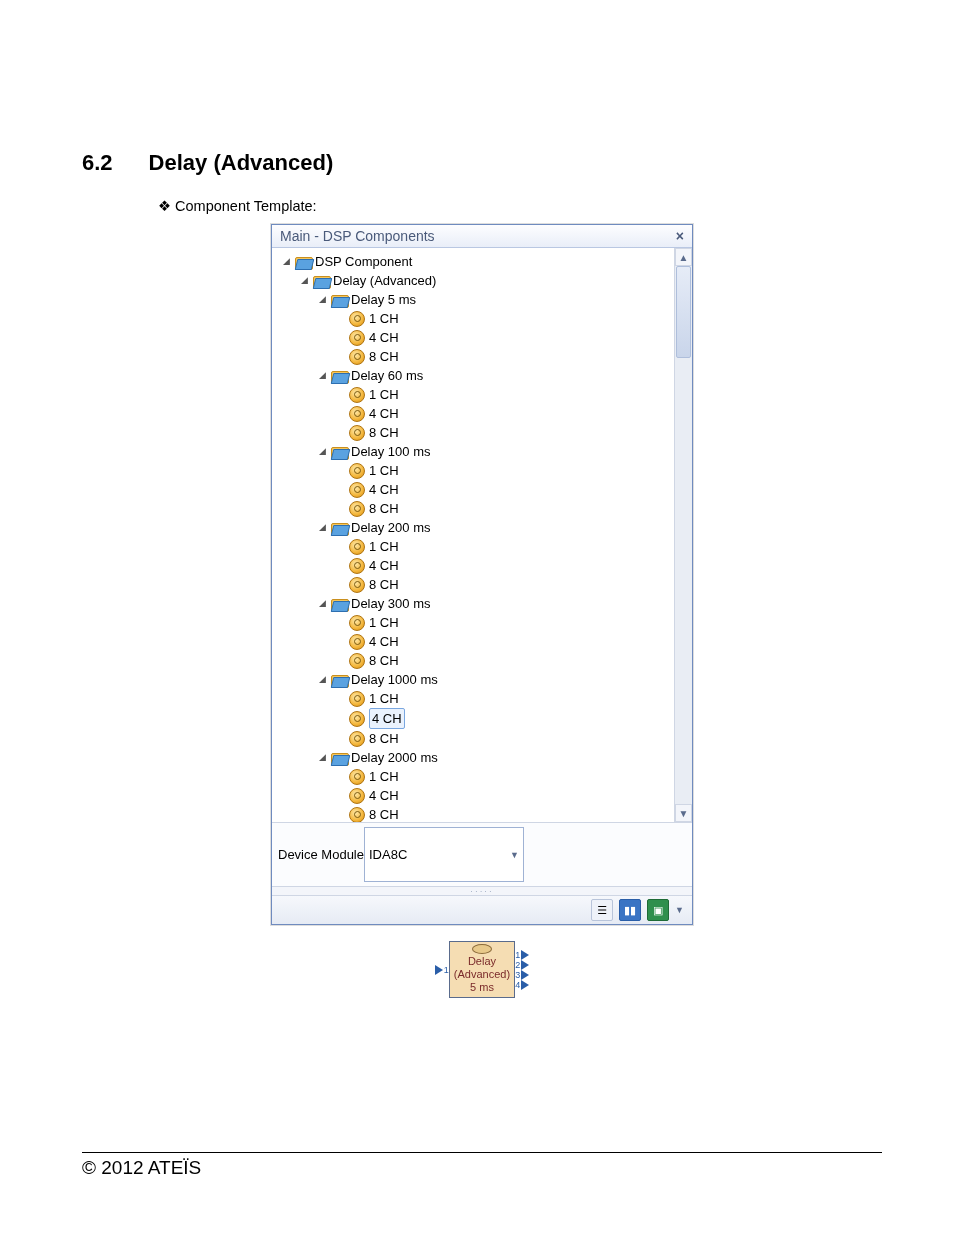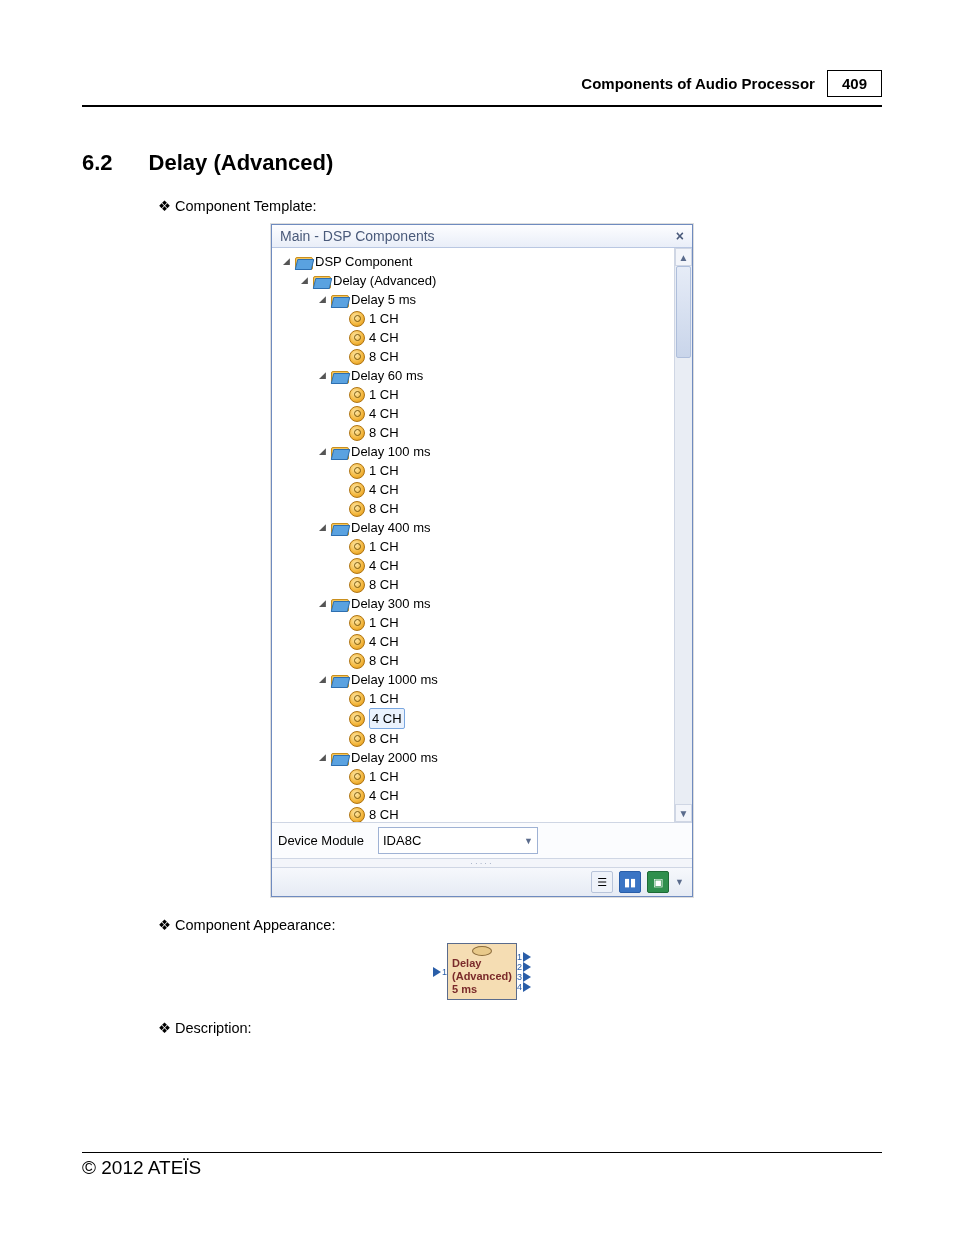--- a/index.html
+++ b/index.html
@@ -27,52 +27,45 @@
   .sb-thumb{position:absolute;left:1px;right:1px;top:18px;height:90px;background:linear-gradient(#e6ecf7,#c9d5ea);border:1px solid #aebedb;border-radius:2px}
   .row{display:flex;align-items:center;gap:4px;white-space:nowrap}
   .ind{display:inline-block}
   .tw{width:9px;height:9px;display:inline-flex;align-items:center;justify-content:center;font-size:9px;color:#555}
   .ic-folder{width:16px;height:13px;display:inline-block;position:relative}
   .ic-folder::before{content:"";position:absolute;left:0;top:2px;width:16px;height:11px;background:#f6c65b;border:1px solid #c98f1e;border-radius:2px}
   .ic-folder::after{content:"";position:absolute;left:1px;top:4px;width:15px;height:9px;background:#5aa2e0;border:1px solid #2d6fb0;border-radius:1px;transform:skewX(-14deg)}
   .ic-leaf{width:14px;height:14px;border-radius:50%;background:radial-gradient(circle at 40% 35%,#ffe9a8,#f3b53a 60%,#d18c12);border:1px solid #b07410;display:inline-flex;align-items:center;justify-content:center}
   .ic-leaf::after{content:"";width:5px;height:5px;border:1px solid #7a5a10;border-radius:50%}
   .sel{border:1px solid #7aa7e0;background:#eaf2fd;padding:0 2px;border-radius:2px}
-  .dev-row{display:flex;align-items:center;gap:14px;border-top:1px solid #cfd6e4;padding:4px 6px;font-size:13px;background:#fbfcfe}
-  .combo{flex:0 0 150px;border:1px solid #9fb2d4;background:#fff;padding:5px 4px;display:flex;justify-content:space-between;align-items:center;font-size:13px}
+  .dev-row{display:flex;align-items:center;gap:0;border-top:1px solid #cfd6e4;padding:4px 6px;font-size:13px;background:#fbfcfe}
+  .combo{flex:0 0 150px;border:1px solid #9fb2d4;background:#fff;padding:19px 4px;display:flex;justify-content:space-between;align-items:center;font-size:13px}
   .combo .arrow{font-size:9px;color:#5a6b8c}
   .grip{height:8px;border-top:1px solid #cfd6e4;display:flex;align-items:center;justify-content:center;background:#f3f5fa;font-size:8px;color:#9aa7bf;letter-spacing:2px}
   .statusbar{height:28px;border-top:1px solid #cfd6e4;background:linear-gradient(#f6f8fc,#e6ebf4);display:flex;align-items:center;justify-content:flex-end;gap:6px;padding:0 8px}
   .sb-ico{width:20px;height:20px;border:1px solid #b8c4da;background:#eef2f9;display:flex;align-items:center;justify-content:center;font-size:11px;border-radius:2px}
   .sb-ico.b{background:#3a74c4;color:#fff;border-color:#2a5ea8}
   .sb-ico.g{background:#2f8f4d;color:#fff;border-color:#1e6b36}
   .comp{width:140px;margin:8px auto 0 auto;display:flex;align-items:center;justify-content:center}
   .comp-in{display:flex;align-items:center}
   .port-col{display:flex;flex-direction:column;gap:0;font-size:9px;color:#2a5ea8}
   .port{display:flex;align-items:center;gap:1px}
   .port .tri{width:0;height:0;border-top:5px solid transparent;border-bottom:5px solid transparent}
   .tri.r{border-left:8px solid #2a5ea8}
-  .box{border:1px solid #5a6b8c;background:#f5ddb3;padding:2px 4px 3px 4px;text-align:left;font-size:11px;color:#7a2a2a;font-weight:bold;line-height:13px}
+  .box{border:1px solid #5a6b8c;background:#f5ddb3;padding:2px 4px 3px 4px;text-align:center;font-size:11px;color:#7a2a2a;font-weight:normal;line-height:13px}
   .box .top{display:flex;justify-content:center;margin-bottom:1px}
   .ell{width:18px;height:8px;border:1px solid #8a6a3a;border-radius:50%;background:#e8c98a}
   .ftr{position:absolute;left:82px;right:72px;bottom:56px}
   .ftr-line{border-top:1.5px solid #000;margin-bottom:4px}
   .ftr-txt{font-size:19px}
 </style>
 </head>
 <body>
 
 <div class="page">
-  <div class="hdr">
-    <div class="hdr-row">
-      <span class="hdr-title">Components of Audio Processor</span>
-      <span class="hdr-page">409</span>
-    </div>
-    <div class="hdr-line"></div>
-  </div>
 
   <div class="body">
 
     <div class="sect">
       <span class="sect-num">6.2</span>
       <span class="sect-title">Delay (Advanced)</span>
     </div>
 
     <div class="bullet">Component Template:</div>
 
@@ -164,21 +157,21 @@
             <div class="row">
               <span class="ind" style="width: 54px;"></span>
               <span class="tw"></span>
               <span class="ic-leaf"></span>
               <span> 8 CH</span>
             </div>
             <div class="row">
               <span class="ind" style="width: 36px;"></span>
               <span class="tw">◢</span>
               <span class="ic-folder"></span>
-              <span> Delay 400 ms</span>
+              <span> Delay 200 ms</span>
             </div>
             <div class="row">
               <span class="ind" style="width: 54px;"></span>
               <span class="tw"></span>
               <span class="ic-leaf"></span>
               <span> 1 CH</span>
             </div>
             <div class="row">
               <span class="ind" style="width: 54px;"></span>
               <span class="tw"></span>
@@ -279,21 +272,20 @@
       </div>
       <div class="grip">·····</div>
       <div class="statusbar">
         <div class="sb-ico">☰</div>
         <div class="sb-ico b">▮▮</div>
         <div class="sb-ico g">▣</div>
         <span style="font-size:9px;color:#5a6b8c">▼</span>
       </div>
     </div>
 
-    <div class="bullet">Component Appearance:</div>
 
     <div class="comp">
       <div class="comp-in">
         <div class="port-col">
           <div class="port">
               <span class="tri r"></span>
               <span>1</span>
             </div>
         </div>
         <div class="box">
@@ -318,20 +310,19 @@
               <span class="tri r"></span>
             </div>
             <div class="port">
               <span style="font-size:9px">4</span>
               <span class="tri r"></span>
             </div>
           </div>
       </div>
     </div>
 
-    <div class="bullet">Description:</div>
   </div>
 
   <div class="ftr">
     <div class="ftr-line"></div>
     <div class="ftr-txt">© 2012 ATEÏS</div>
   </div>
 </div>
 
 </body></html>

